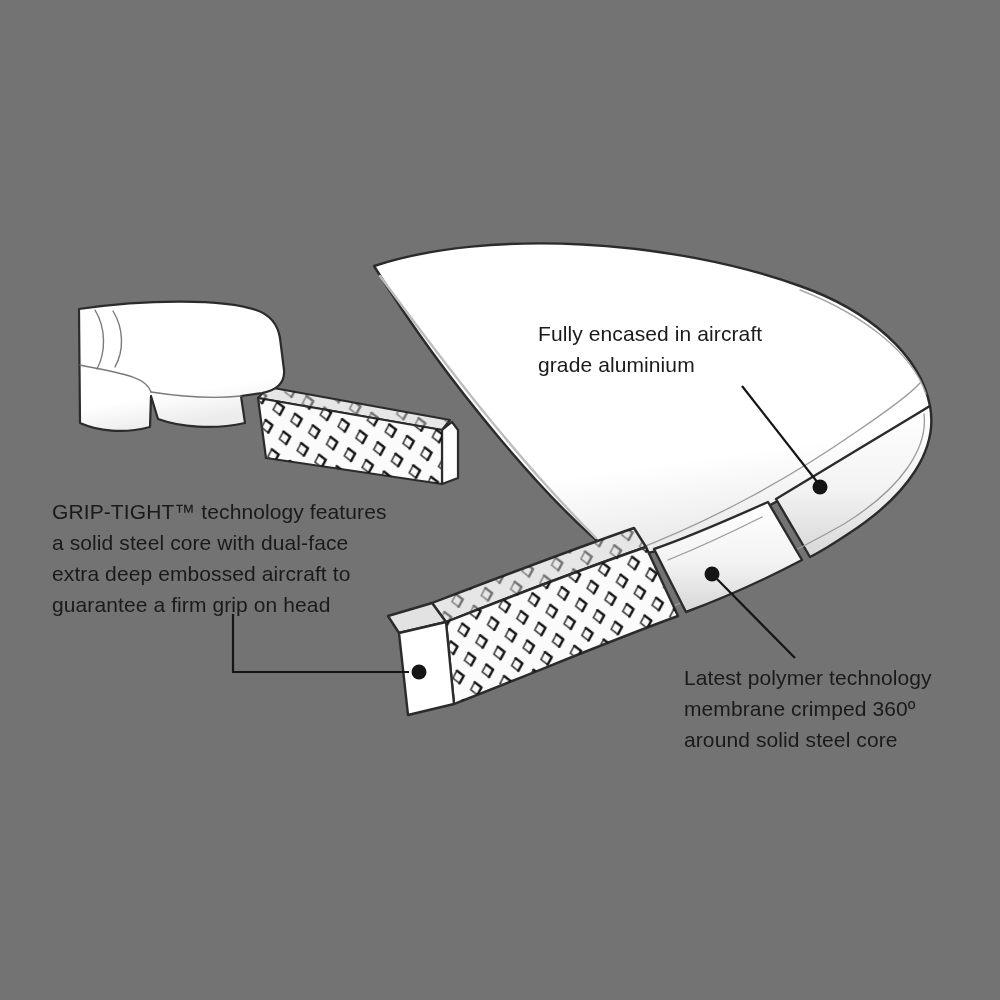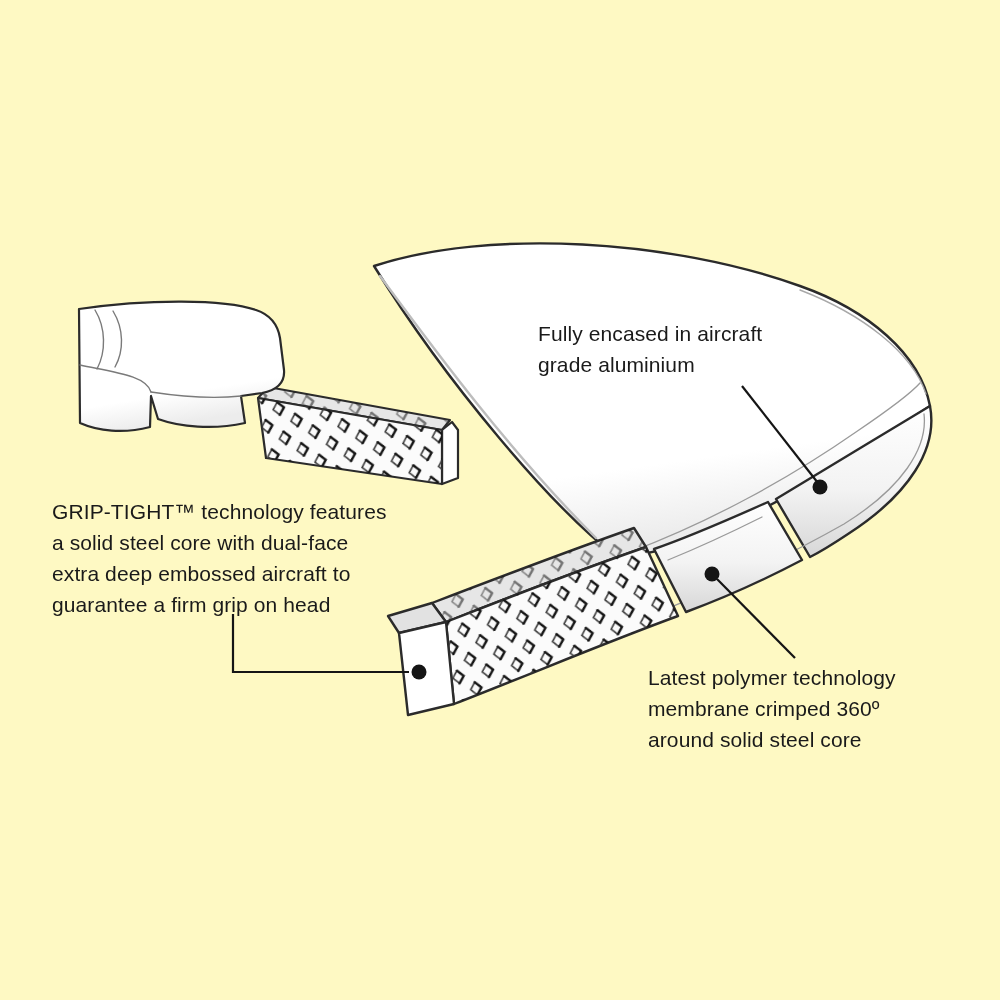--- a/index.html
+++ b/index.html
@@ -1,27 +1,27 @@
 <!DOCTYPE html>
 <html><head>
 <meta charset="utf-8">
 <style>
   html,body{margin:0;padding:0;background:#ffffff;}
   .canvas{
-    position:relative;width:1000px;height:1000px;background:#fef9c3;
+    position:relative;width:1000px;height:1000px;background:#737373;
     font-family:"Liberation Sans", sans-serif;overflow:hidden;
   }
   .illustration{position:absolute;left:0;top:0;width:1000px;height:1000px;}
   .note{
     position:absolute;color:#1a1a1a;font-size:21px;line-height:31px;
     white-space:pre-line;letter-spacing:0.1px;
   }
   .note-aluminium{left:538px;top:318px;width:280px;}
   .note-griptight{left:52px;top:496px;width:380px;}
-  .note-polymer{left:648px;top:662px;width:300px;}
+  .note-polymer{left:684px;top:662px;width:300px;}
 </style>
 </head>
 <body>
 
 <div class="canvas">
 
   <svg class="illustration" viewBox="0 0 1000 1000" xmlns="http://www.w3.org/2000/svg">
     <defs>
       <pattern id="knurl" width="30" height="30" patternUnits="userSpaceOnUse" patternTransform="rotate(-12)">
         <g fill="none" stroke="#3a3a3a" stroke-width="1.6">

